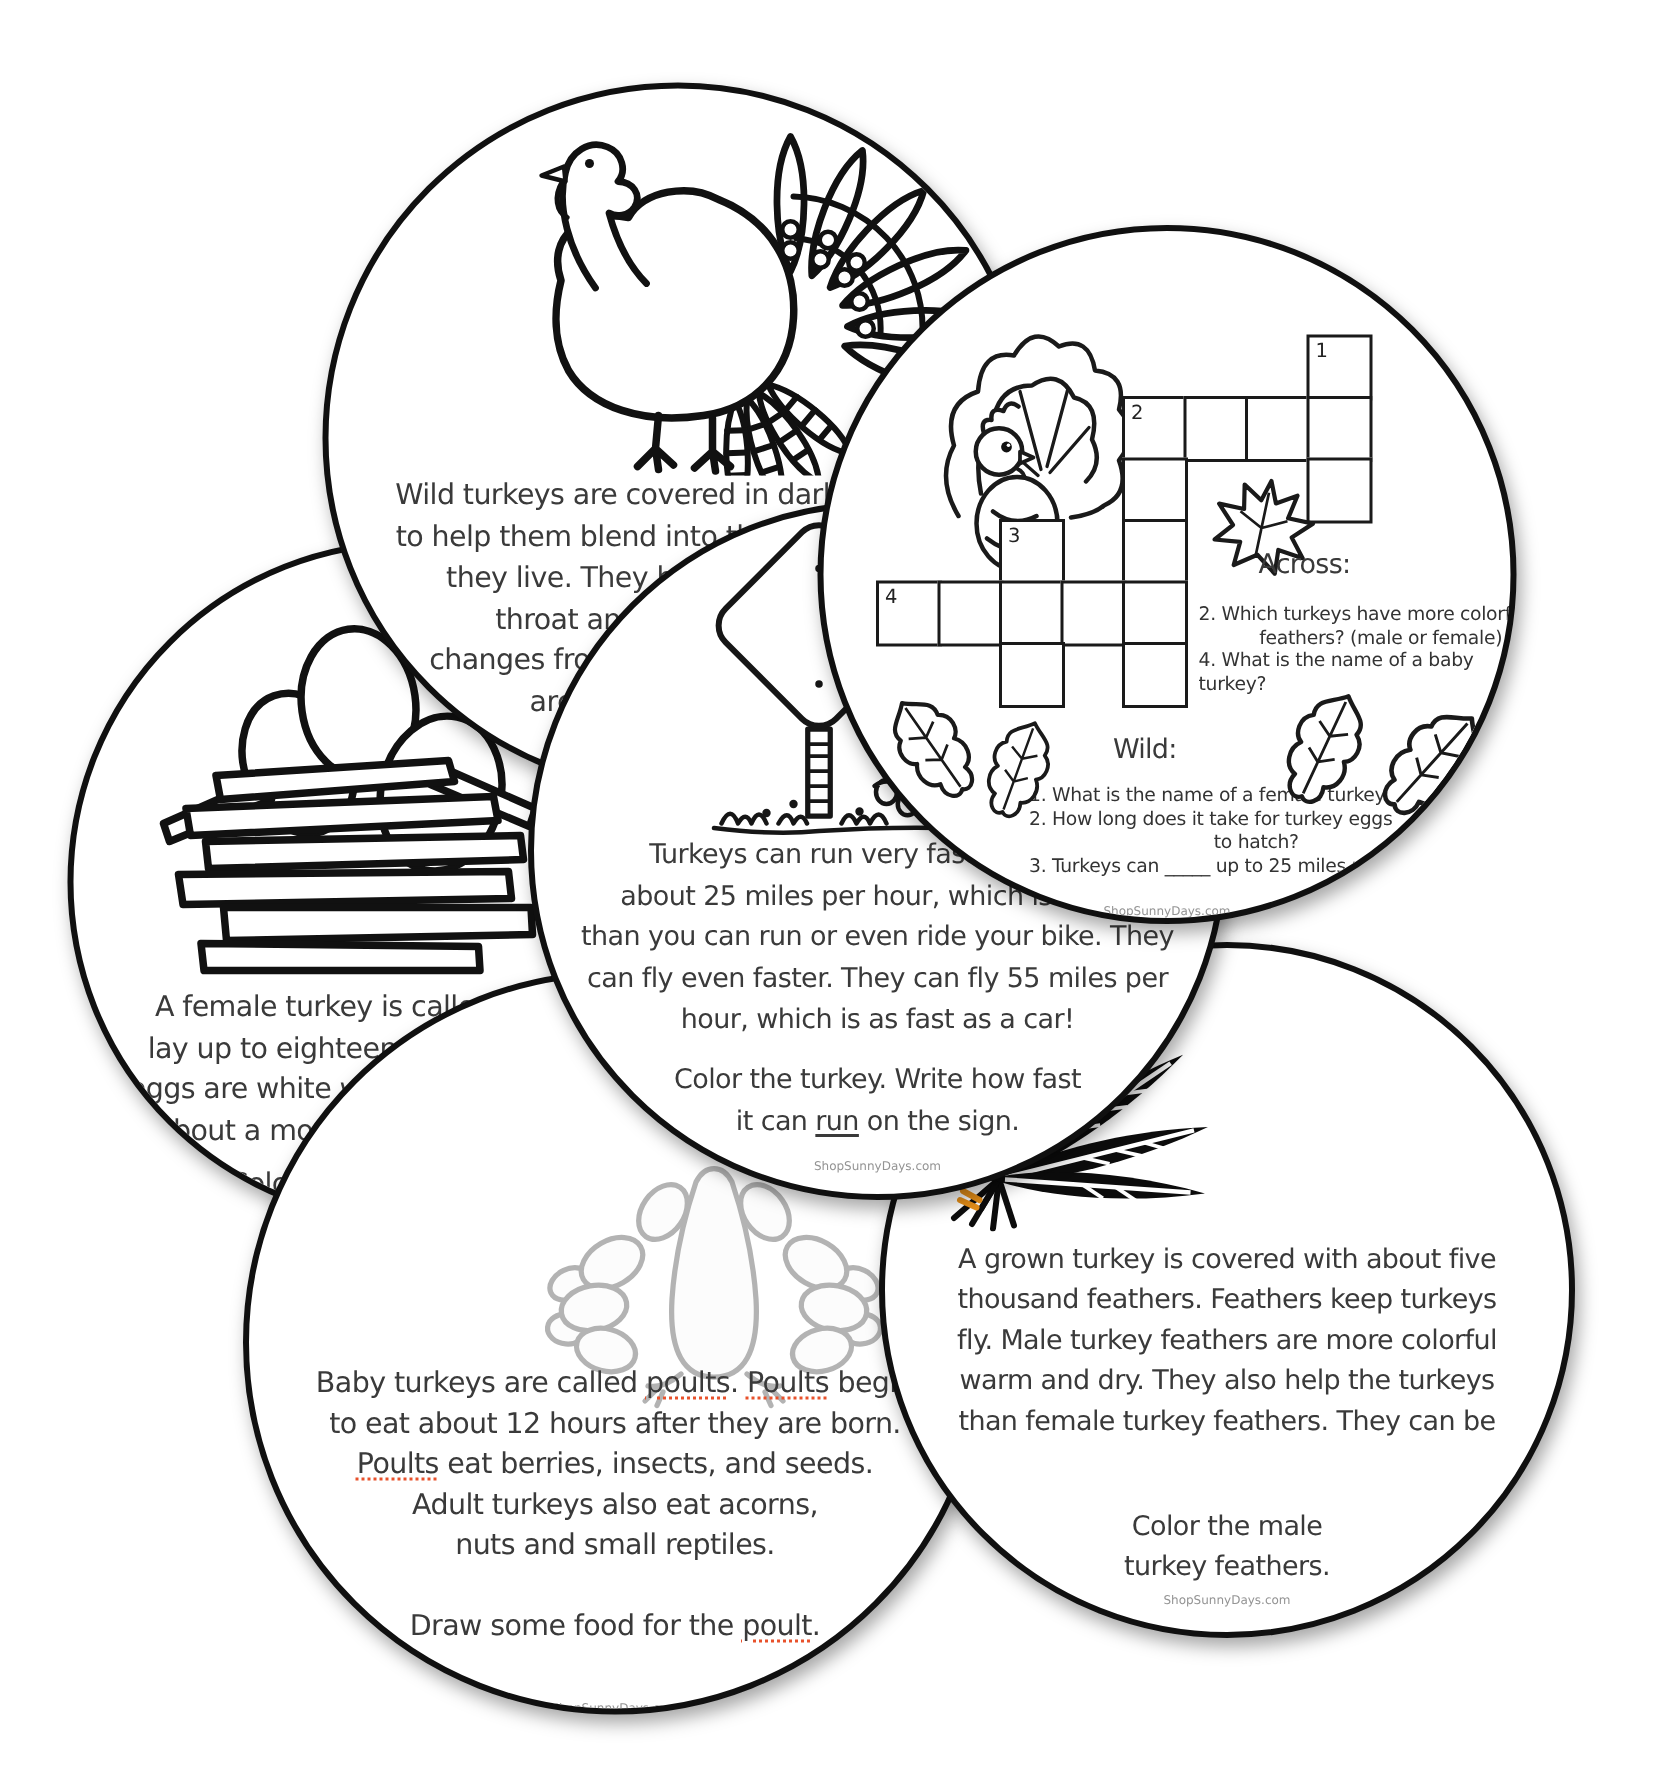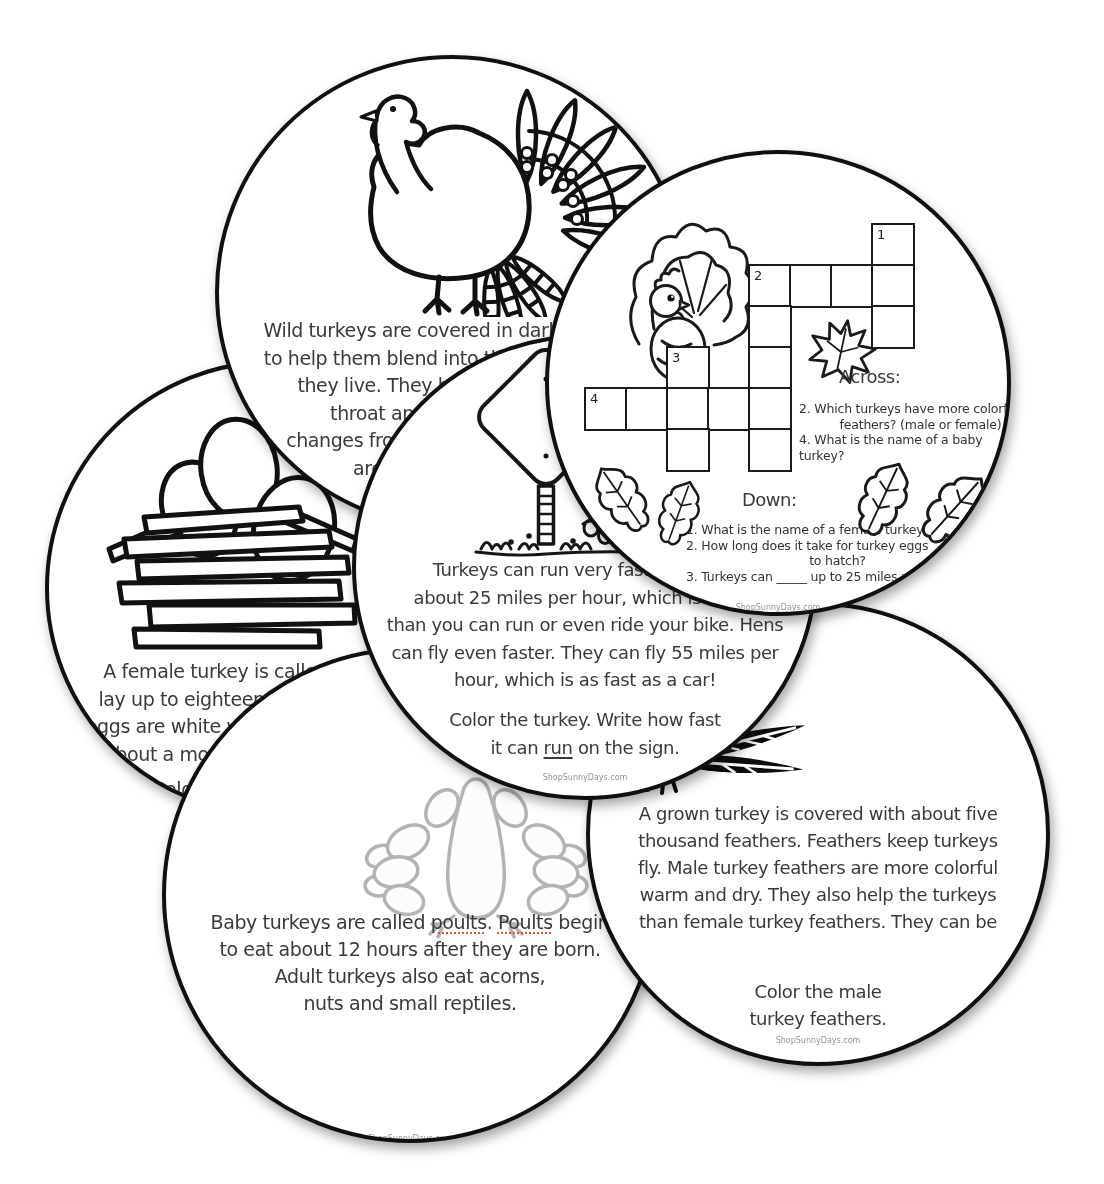--- a/index.html
+++ b/index.html
@@ -157,27 +157,31 @@
       <ellipse cx="202" cy="154" rx="20" ry="14" transform="rotate(-15 202 154)"></ellipse>
       <ellipse cx="96" cy="62" rx="20" ry="14" transform="rotate(-55 96 62)"></ellipse>
       <ellipse cx="164" cy="62" rx="20" ry="14" transform="rotate(55 164 62)"></ellipse>
       <path d="M118,42 C112,60 104,90 102,120 C100,155 110,172 130,172 C150,172 160,155 158,120 C156,90 148,60 142,42 C136,30 124,30 118,42 Z"></path>
       <path fill="none" d="M108,170 Q96,180 86,178 M92,180 L84,188 M96,182 L92,191"></path>
       <path fill="none" d="M152,170 Q164,180 174,178 M168,180 L176,188 M164,182 L168,191"></path>
     </svg>
     <div class="txt" style="top:258px;line-height:27px;">
       <div><span>Baby turkeys are called </span><span class="squig">poults</span><span>. </span><span class="squig">Poults</span><span> begin</span></div>
       <div>to eat about 12 hours after they are born.</div>
+      <div><span class="squig">Poults</span><span> eat berries, insects, and seeds.</span></div>
       <div>Adult turkeys also eat acorns,</div>
       <div>nuts and small reptiles.</div>
     </div>
+    <div class="txt" style="top:420px;">
+      <div><span>Draw some food for the </span><span class="squig">poult</span><span>.</span></div>
+    </div>
     <div class="wm" style="top:483px;">ShopSunnyDays.com</div>
   </div>
 
-  <div class="circle" style="left:586px;top:602px;width:464px;height:464px;z-index:4;">
+  <div class="circle" style="left:586px;top:628px;width:464px;height:464px;z-index:4;">
     <svg class="art" style="left:6px;top:-26px;" width="320" height="215" viewBox="0 0 320 215">
       <g transform="translate(70,180)">
         <g stroke="#0c0c0c" stroke-width="4" stroke-linecap="round">
           <line x1="0" y1="0" x2="-30" y2="26"></line>
             <line x1="0" y1="0" x2="-18" y2="30"></line>
           <line x1="0" y1="0" x2="-4" y2="33"></line>
             <line x1="0" y1="0" x2="10" y2="31"></line>
           <line x1="0" y1="0" x2="-12" y2="20"></line>
         </g>
         <g stroke="#e89018" stroke-width="4" stroke-linecap="round">
@@ -262,21 +266,21 @@
       <g stroke-width="3">
         <ellipse cx="150" cy="184" rx="7" ry="8"></ellipse>
         <path d="M142,180 q8,-6 16,0"></path>
         <ellipse cx="164" cy="192" rx="6.5" ry="7.5"></ellipse>
         <path d="M157,188 q7,-6 14,0"></path>
       </g>
     </svg>
     <div class="txt small" style="top:218px;">
       <div>Turkeys can run very fast. They run</div>
       <div>about 25 miles per hour, which is faster</div>
-      <div>than you can run or even ride your bike. Hens</div>
+      <div>than you can run or even ride your bike. They</div>
       <div>can fly even faster. They can fly 55 miles per</div>
       <div>hour, which is as fast as a car!</div>
     </div>
     <div class="txt small" style="top:368px;">
       <div>Color the turkey. Write how fast</div>
       <div><span>it can </span><span class="uline">run</span><span> on the sign.</span></div>
     </div>
     <div class="wm" style="top:435px;">ShopSunnyDays.com</div>
   </div>
 
@@ -330,21 +334,21 @@
       </g>
     </svg>
 
     <div class="cw-title" style="left:290px;top:212px;width:180px;">Across:</div>
     <div class="clues" style="left:250px;top:247px;width:230px;">
       <div>2. Which turkeys have more colorful</div>
       <div class="ind">feathers? (male or female)</div>
       <div>4. What is the name of a baby turkey?</div>
     </div>
 
-    <div class="cw-title" style="left:193px;top:335px;width:140px;">Down:</div>
+    <div class="cw-title" style="left:193px;top:335px;width:140px;">Wild:</div>
     <div class="clues" style="left:137px;top:368px;width:290px;">
       <div>1. What is the name of a female turkey?</div>
       <div>2. How long does it take for turkey eggs</div>
       <div class="ind">to hatch?</div>
       <div>3. Turkeys can _____ up to 25 miles per hour.</div>
     </div>
 
     <svg class="art" style="left:42px;top:295px;" width="130" height="120" viewBox="0 0 130 120" fill="#fff" stroke="#1a1a1a" stroke-width="2.8" stroke-linejoin="round">
       <g transform="rotate(-35 35 55)">
         <path d="M35,12 C27,20 17,22 20,32 C12,37 14,48 20,51 C14,58 17,69 25,71 C22,80 30,87 35,82 C40,87 48,80 45,71 C53,69 56,58 50,51 C56,48 58,37 50,32 C53,22 43,20 35,12 Z"></path>

